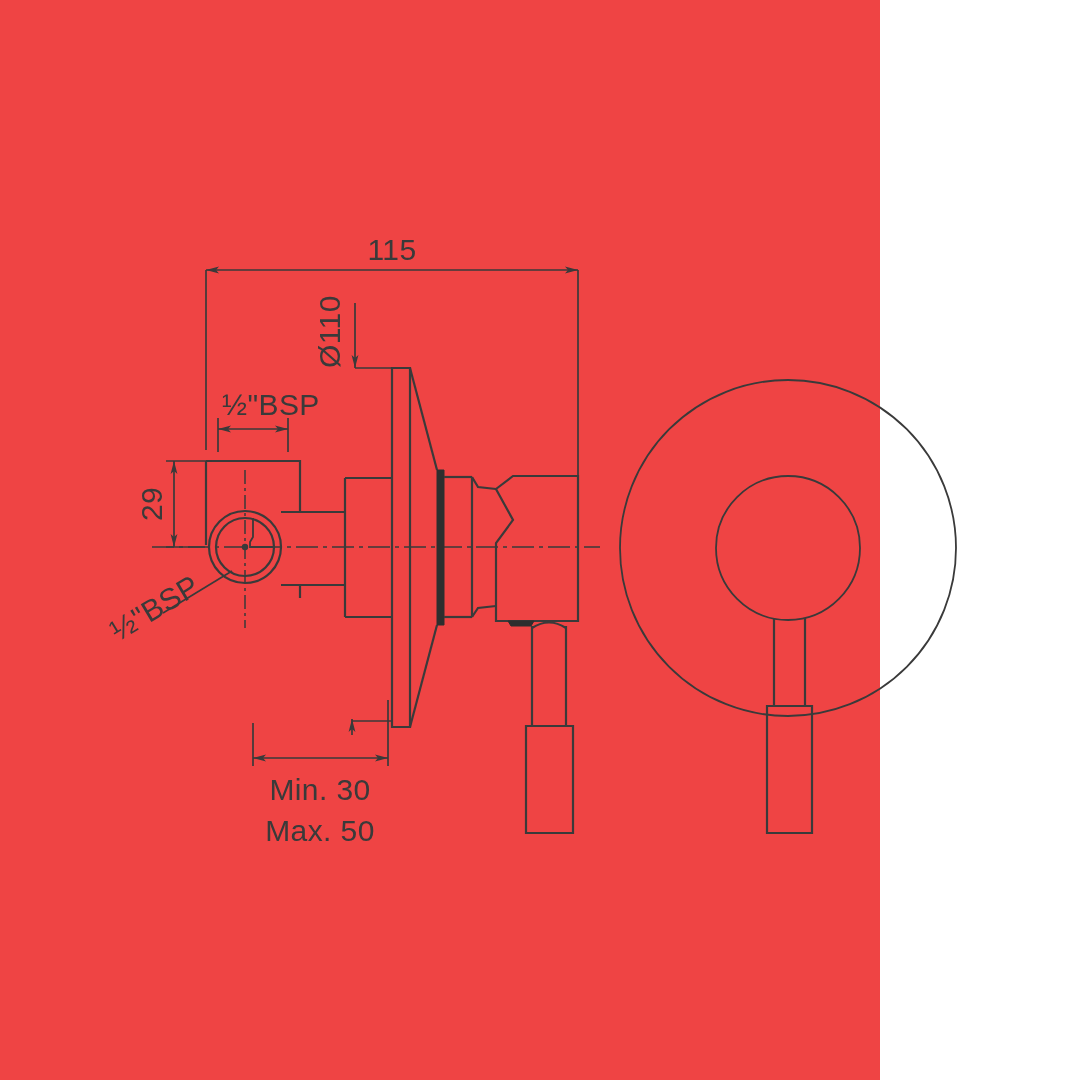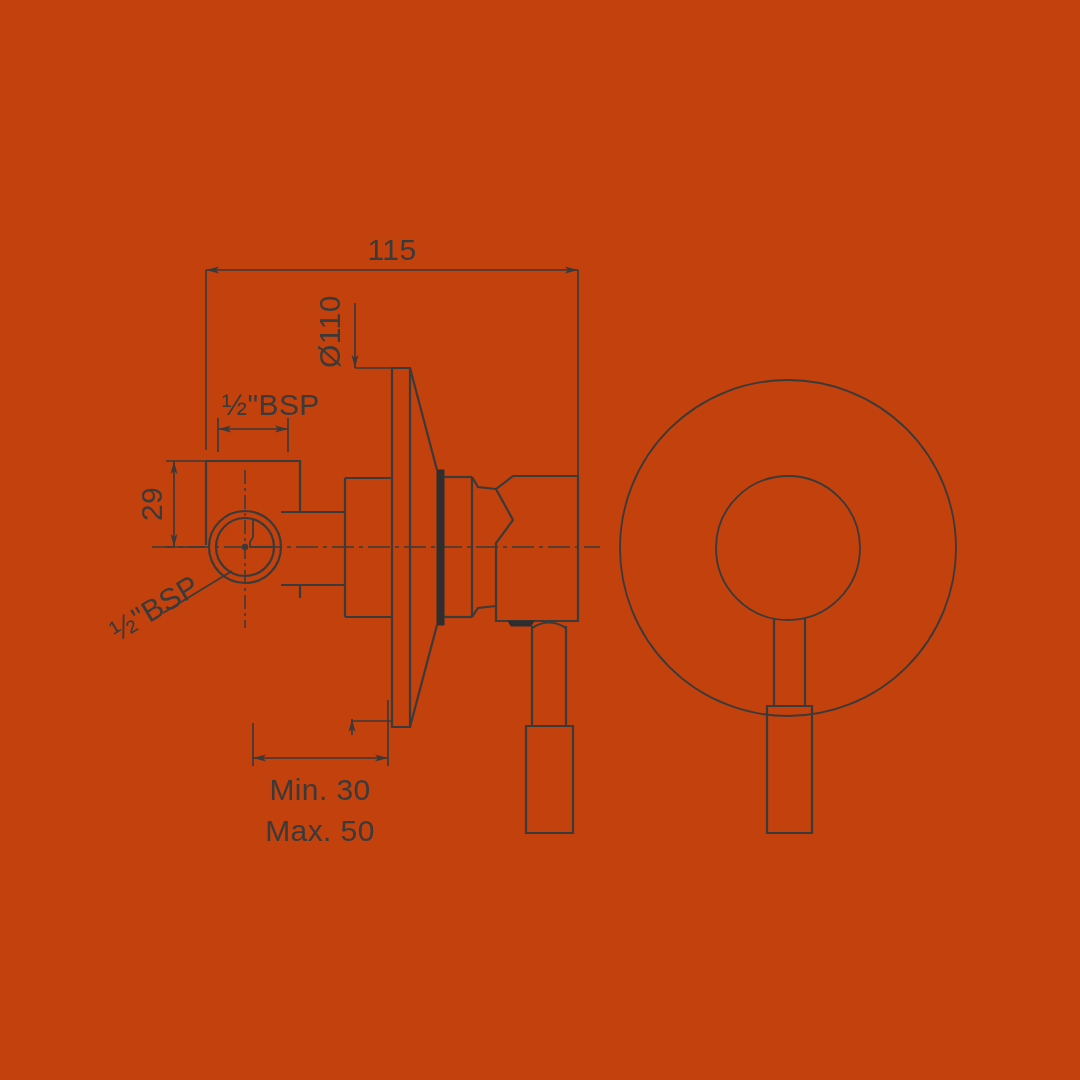--- a/index.html
+++ b/index.html
@@ -8,23 +8,23 @@
     background: #ffffff;
   }
   body {
     width: 1080px;
     height: 1080px;
     font-family: "Liberation Sans", sans-serif;
     overflow: hidden;
   }
   #drawing-root {
     position: relative;
-    width: 1080px;
+    width: 880px;
     height: 1080px;
-    background: #c2410c;
+    background: #ef4444;
   }
   svg#tech-drawing {
     display: block;
     width: 1080px;
     height: 1080px;
   }
   .outline {
     fill: none;
     stroke: #3a3a3a;
     stroke-width: 2.2;

